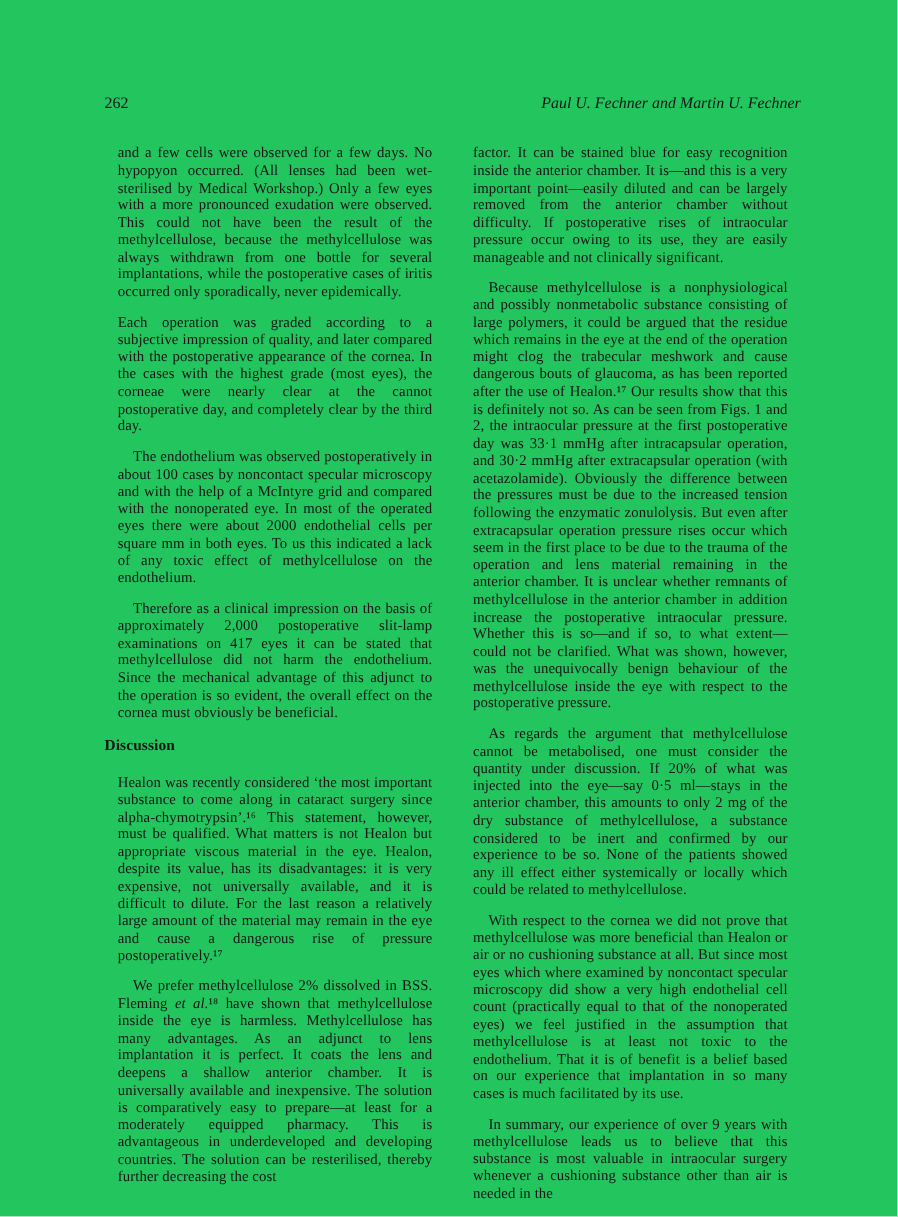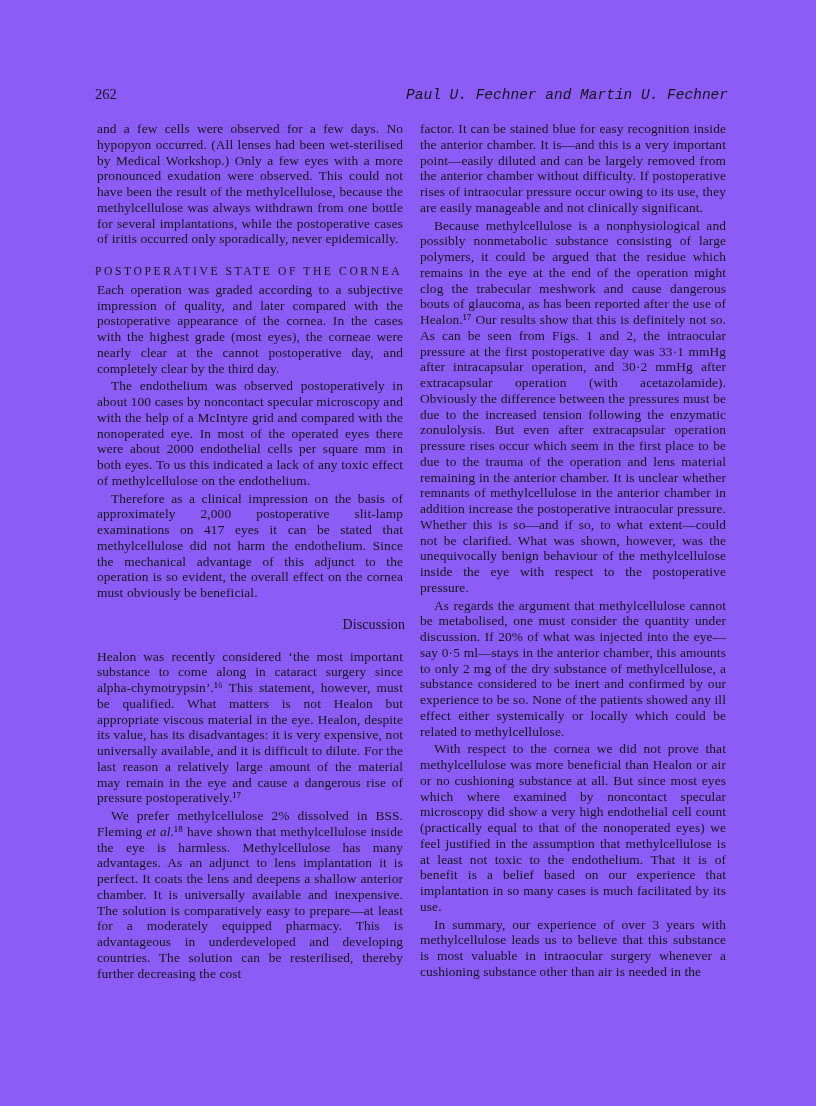--- a/index.html
+++ b/index.html
@@ -4,97 +4,95 @@
 <style>
   html, body {
     margin: 0;
     padding: 0;
     background: #ffffff;
   }
   .page {
     position: relative;
     width: 816px;
     height: 1106px;
-    background: #8b5cf6;
+    background: #22c55e;
     font-family: "Liberation Serif", "DejaVu Serif", serif;
     color: #151515;
     overflow: hidden;
   }
   .running-header {
     position: absolute;
     top: 86px;
     left: 95px;
     width: 633px;
     display: flex;
     justify-content: space-between;
     align-items: baseline;
     font-size: 14.5px;
   }
   .page-num {
     font-style: normal;
   }
   .running-head {
     font-style: italic;
-    font-family: Liberation Mono, monospace;
   }
   .columns {
     position: absolute;
     top: 119px;
     left: 95px;
     width: 633px;
     display: flex;
     justify-content: space-between;
   }
   .col {
     width: 310px;
     font-size: 13.4px;
     line-height: 15.75px;
     text-align: justify;
     letter-spacing: 0.1px;
   }
   .col p {
-    margin: 2px;
+    margin: 12px;
     padding: 0;
   }
   .col p.indent {
     text-indent: 14px;
   }
   .section-heading {
     font-size: 11.6px;
     font-weight: normal;
     letter-spacing: 2.6px;
     margin: 17px 0 1px 0;
     line-height: 15.75px;
     text-align: left;
   }
   .discussion-heading {
     font-size: 14px;
-    font-weight: normal;
+    font-weight: bold;
     margin: 16px 0 16px 0;
     line-height: 15.75px;
-    text-align: right;
+    text-align: left;
   }
   i { }
 </style>
 </head>
 <body>
 
 <div class="page">
 
   <header class="running-header">
     <span class="page-num">262</span>
     <span class="running-head">Paul U. Fechner and Martin U. Fechner</span>
   </header>
 
   <div class="columns">
 
     <div class="col">
       <p>and a few cells were observed for a few days. No hypopyon occurred. (All lenses had been wet-sterilised by Medical Workshop.) Only a few eyes with a more pronounced exudation were observed. This could not have been the result of the methylcellulose, because the methylcellulose was always withdrawn from one bottle for several implantations, while the postoperative cases of iritis occurred only sporadically, never epidemically.</p>
 
-      <h2 class="section-heading">POSTOPERATIVE STATE OF THE CORNEA</h2>
 
       <p>Each operation was graded according to a subjective impression of quality, and later compared with the postoperative appearance of the cornea. In the cases with the highest grade (most eyes), the corneae were nearly clear at the cannot postoperative day, and completely clear by the third day.</p>
 
       <p class="indent">The endothelium was observed postoperatively in about 100 cases by noncontact specular microscopy and with the help of a McIntyre grid and compared with the nonoperated eye. In most of the operated eyes there were about 2000 endothelial cells per square mm in both eyes. To us this indicated a lack of any toxic effect of methylcellulose on the endothelium.</p>
 
       <p class="indent">Therefore as a clinical impression on the basis of approximately 2,000 postoperative slit-lamp examinations on 417 eyes it can be stated that methylcellulose did not harm the endothelium. Since the mechanical advantage of this adjunct to the operation is so evident, the overall effect on the cornea must obviously be beneficial.</p>
 
       <h2 class="discussion-heading">Discussion</h2>
 
       <p>Healon was recently considered ‘the most important substance to come along in cataract surgery since alpha-chymotrypsin’.¹⁶ This statement, however, must be qualified. What matters is not Healon but appropriate viscous material in the eye. Healon, despite its value, has its disadvantages: it is very expensive, not universally available, and it is difficult to dilute. For the last reason a relatively large amount of the material may remain in the eye and cause a dangerous rise of pressure postoperatively.¹⁷</p>
@@ -104,18 +102,18 @@
 
     <div class="col">
       <p>factor. It can be stained blue for easy recognition inside the anterior chamber. It is—and this is a very important point—easily diluted and can be largely removed from the anterior chamber without difficulty. If postoperative rises of intraocular pressure occur owing to its use, they are easily manageable and not clinically significant.</p>
 
       <p class="indent">Because methylcellulose is a nonphysiological and possibly nonmetabolic substance consisting of large polymers, it could be argued that the residue which remains in the eye at the end of the operation might clog the trabecular meshwork and cause dangerous bouts of glaucoma, as has been reported after the use of Healon.¹⁷ Our results show that this is definitely not so. As can be seen from Figs. 1 and 2, the intraocular pressure at the first postoperative day was 33·1 mmHg after intracapsular operation, and 30·2 mmHg after extracapsular operation (with acetazolamide). Obviously the difference between the pressures must be due to the increased tension following the enzymatic zonulolysis. But even after extracapsular operation pressure rises occur which seem in the first place to be due to the trauma of the operation and lens material remaining in the anterior chamber. It is unclear whether remnants of methylcellulose in the anterior chamber in addition increase the postoperative intraocular pressure. Whether this is so—and if so, to what extent—could not be clarified. What was shown, however, was the unequivocally benign behaviour of the methylcellulose inside the eye with respect to the postoperative pressure.</p>
 
       <p class="indent">As regards the argument that methylcellulose cannot be metabolised, one must consider the quantity under discussion. If 20% of what was injected into the eye—say 0·5 ml—stays in the anterior chamber, this amounts to only 2 mg of the dry substance of methylcellulose, a substance considered to be inert and confirmed by our experience to be so. None of the patients showed any ill effect either systemically or locally which could be related to methylcellulose.</p>
 
       <p class="indent">With respect to the cornea we did not prove that methylcellulose was more beneficial than Healon or air or no cushioning substance at all. But since most eyes which where examined by noncontact specular microscopy did show a very high endothelial cell count (practically equal to that of the nonoperated eyes) we feel justified in the assumption that methylcellulose is at least not toxic to the endothelium. That it is of benefit is a belief based on our experience that implantation in so many cases is much facilitated by its use.</p>
 
-      <p class="indent">In summary, our experience of over 3 years with methylcellulose leads us to believe that this substance is most valuable in intraocular surgery whenever a cushioning substance other than air is needed in the</p>
+      <p class="indent">In summary, our experience of over 9 years with methylcellulose leads us to believe that this substance is most valuable in intraocular surgery whenever a cushioning substance other than air is needed in the</p>
     </div>
 
   </div>
 
 </div>
 
 </body></html>

